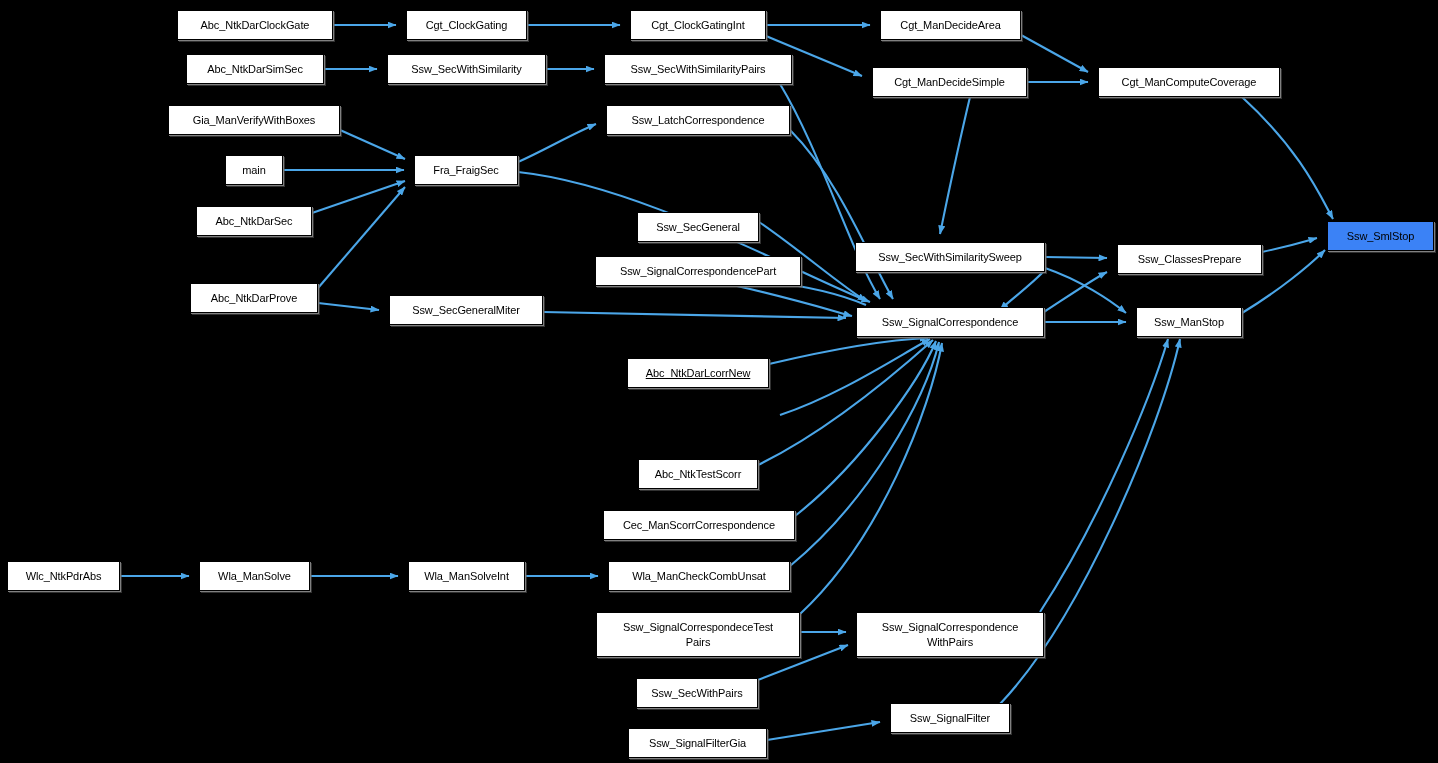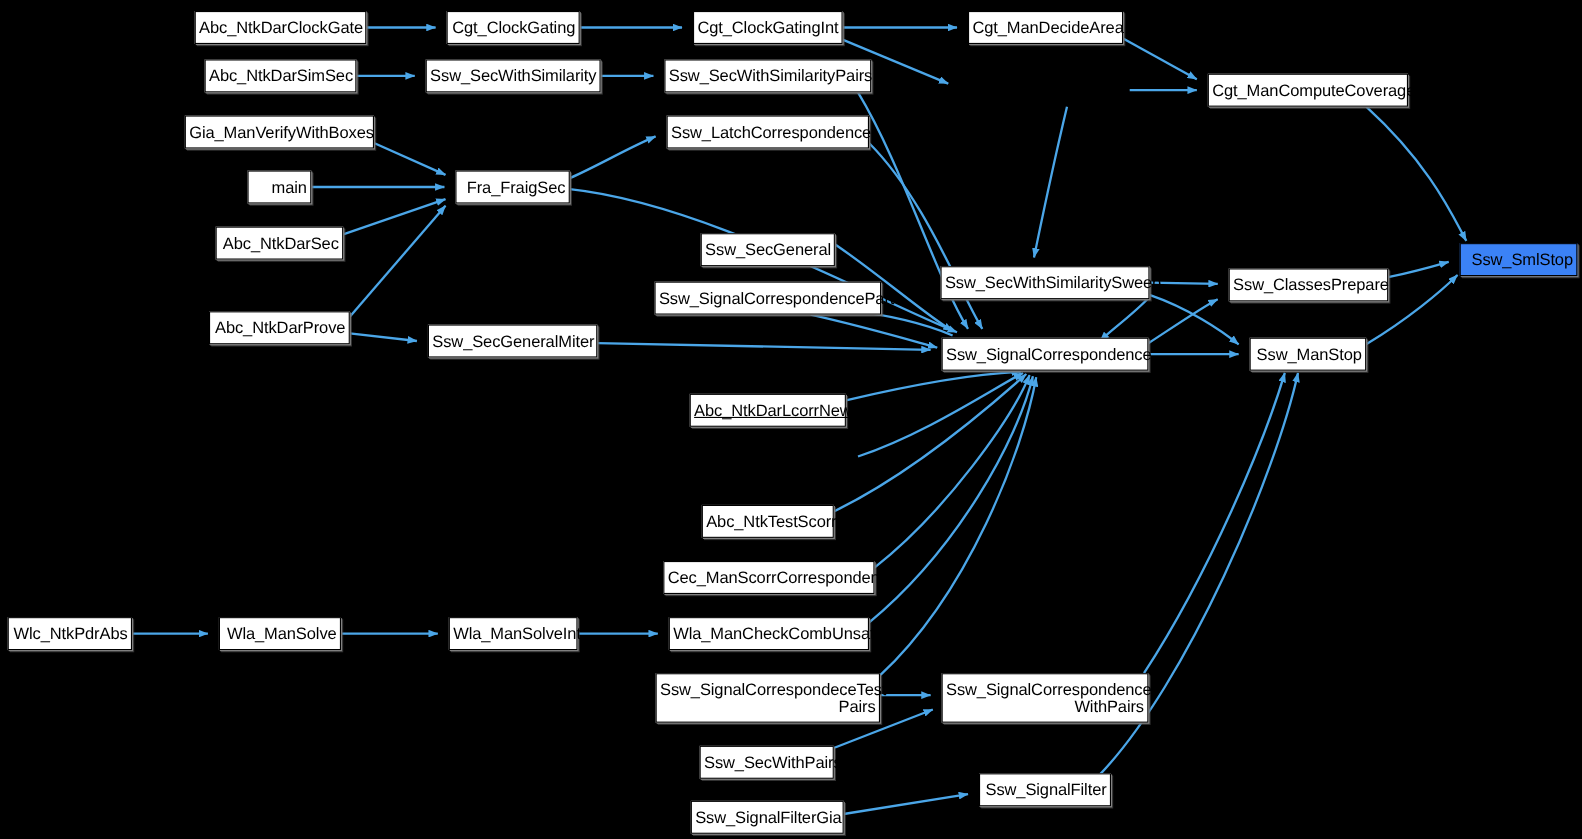--- a/index.html
+++ b/index.html
@@ -32,23 +32,23 @@
   }
   .node {
     position: absolute;
     box-sizing: border-box;
     background: #ffffff;
     border: 1px solid #000000;
     box-shadow: 1px 1px 0 0 #808080, 2px 2px 0 0 rgba(90,90,90,0.55);
     display: flex;
     align-items: center;
     justify-content: center;
-    text-align: right;
+    text-align: center;
     color: #000000;
-    font-size: 15px;
+    font-size: 11px;
     line-height: 15px;
     letter-spacing: -0.1px;
     white-space: pre-line;
     padding: 0 3px;
   }
   .node.highlight {
     background: #3b82f6;
   }
   .node .label {
     display: block;
@@ -113,20 +113,21 @@
       </g>
   </svg>
   <div id="node-layer">
       <div class="node" style="left: 177px; top: 10px; width: 156px; height: 30px;"><span class="label">Abc_NtkDarClockGate</span></div>
       <div class="node" style="left: 406px; top: 10px; width: 121px; height: 30px;"><span class="label">Cgt_ClockGating</span></div>
       <div class="node" style="left: 630px; top: 10px; width: 136px; height: 30px;"><span class="label">Cgt_ClockGatingInt</span></div>
       <div class="node" style="left: 880px; top: 10px; width: 141px; height: 30px;"><span class="label">Cgt_ManDecideArea</span></div>
       <div class="node" style="left: 186px; top: 54px; width: 138px; height: 30px;"><span class="label">Abc_NtkDarSimSec</span></div>
       <div class="node" style="left: 387px; top: 54px; width: 159px; height: 30px;"><span class="label">Ssw_SecWithSimilarity</span></div>
       <div class="node" style="left: 604px; top: 54px; width: 188px; height: 30px;"><span class="label">Ssw_SecWithSimilarityPairs</span></div>
+      <div class="node" style="left: 872px; top: 67px; width: 155px; height: 30px;"><span class="label">Cgt_ManDecideSimple</span></div>
       <div class="node" style="left: 1098px; top: 67px; width: 182px; height: 30px;"><span class="label">Cgt_ManComputeCoverage</span></div>
       <div class="node" style="left: 168px; top: 105px; width: 172px; height: 30px;"><span class="label">Gia_ManVerifyWithBoxes</span></div>
       <div class="node" style="left: 606px; top: 105px; width: 184px; height: 30px;"><span class="label">Ssw_LatchCorrespondence</span></div>
       <div class="node" style="left: 225px; top: 155px; width: 58px; height: 30px;"><span class="label">main</span></div>
       <div class="node" style="left: 414px; top: 155px; width: 104px; height: 30px;"><span class="label">Fra_FraigSec</span></div>
       <div class="node" style="left: 196px; top: 206px; width: 116px; height: 30px;"><span class="label">Abc_NtkDarSec</span></div>
       <div class="node" style="left: 637px; top: 200px; width: 122px; height: 30px; margin-top: 12px;"><span class="label">Ssw_SecGeneral</span></div>
       <div class="node highlight" style="left: 1327px; top: 221px; width: 107px; height: 30px;"><span class="label">Ssw_SmlStop</span></div>
       <div class="node" style="left: 855px; top: 242px; width: 190px; height: 30px;"><span class="label">Ssw_SecWithSimilaritySweep</span></div>
       <div class="node" style="left: 1117px; top: 244px; width: 145px; height: 30px;"><span class="label">Ssw_ClassesPrepare</span></div>

